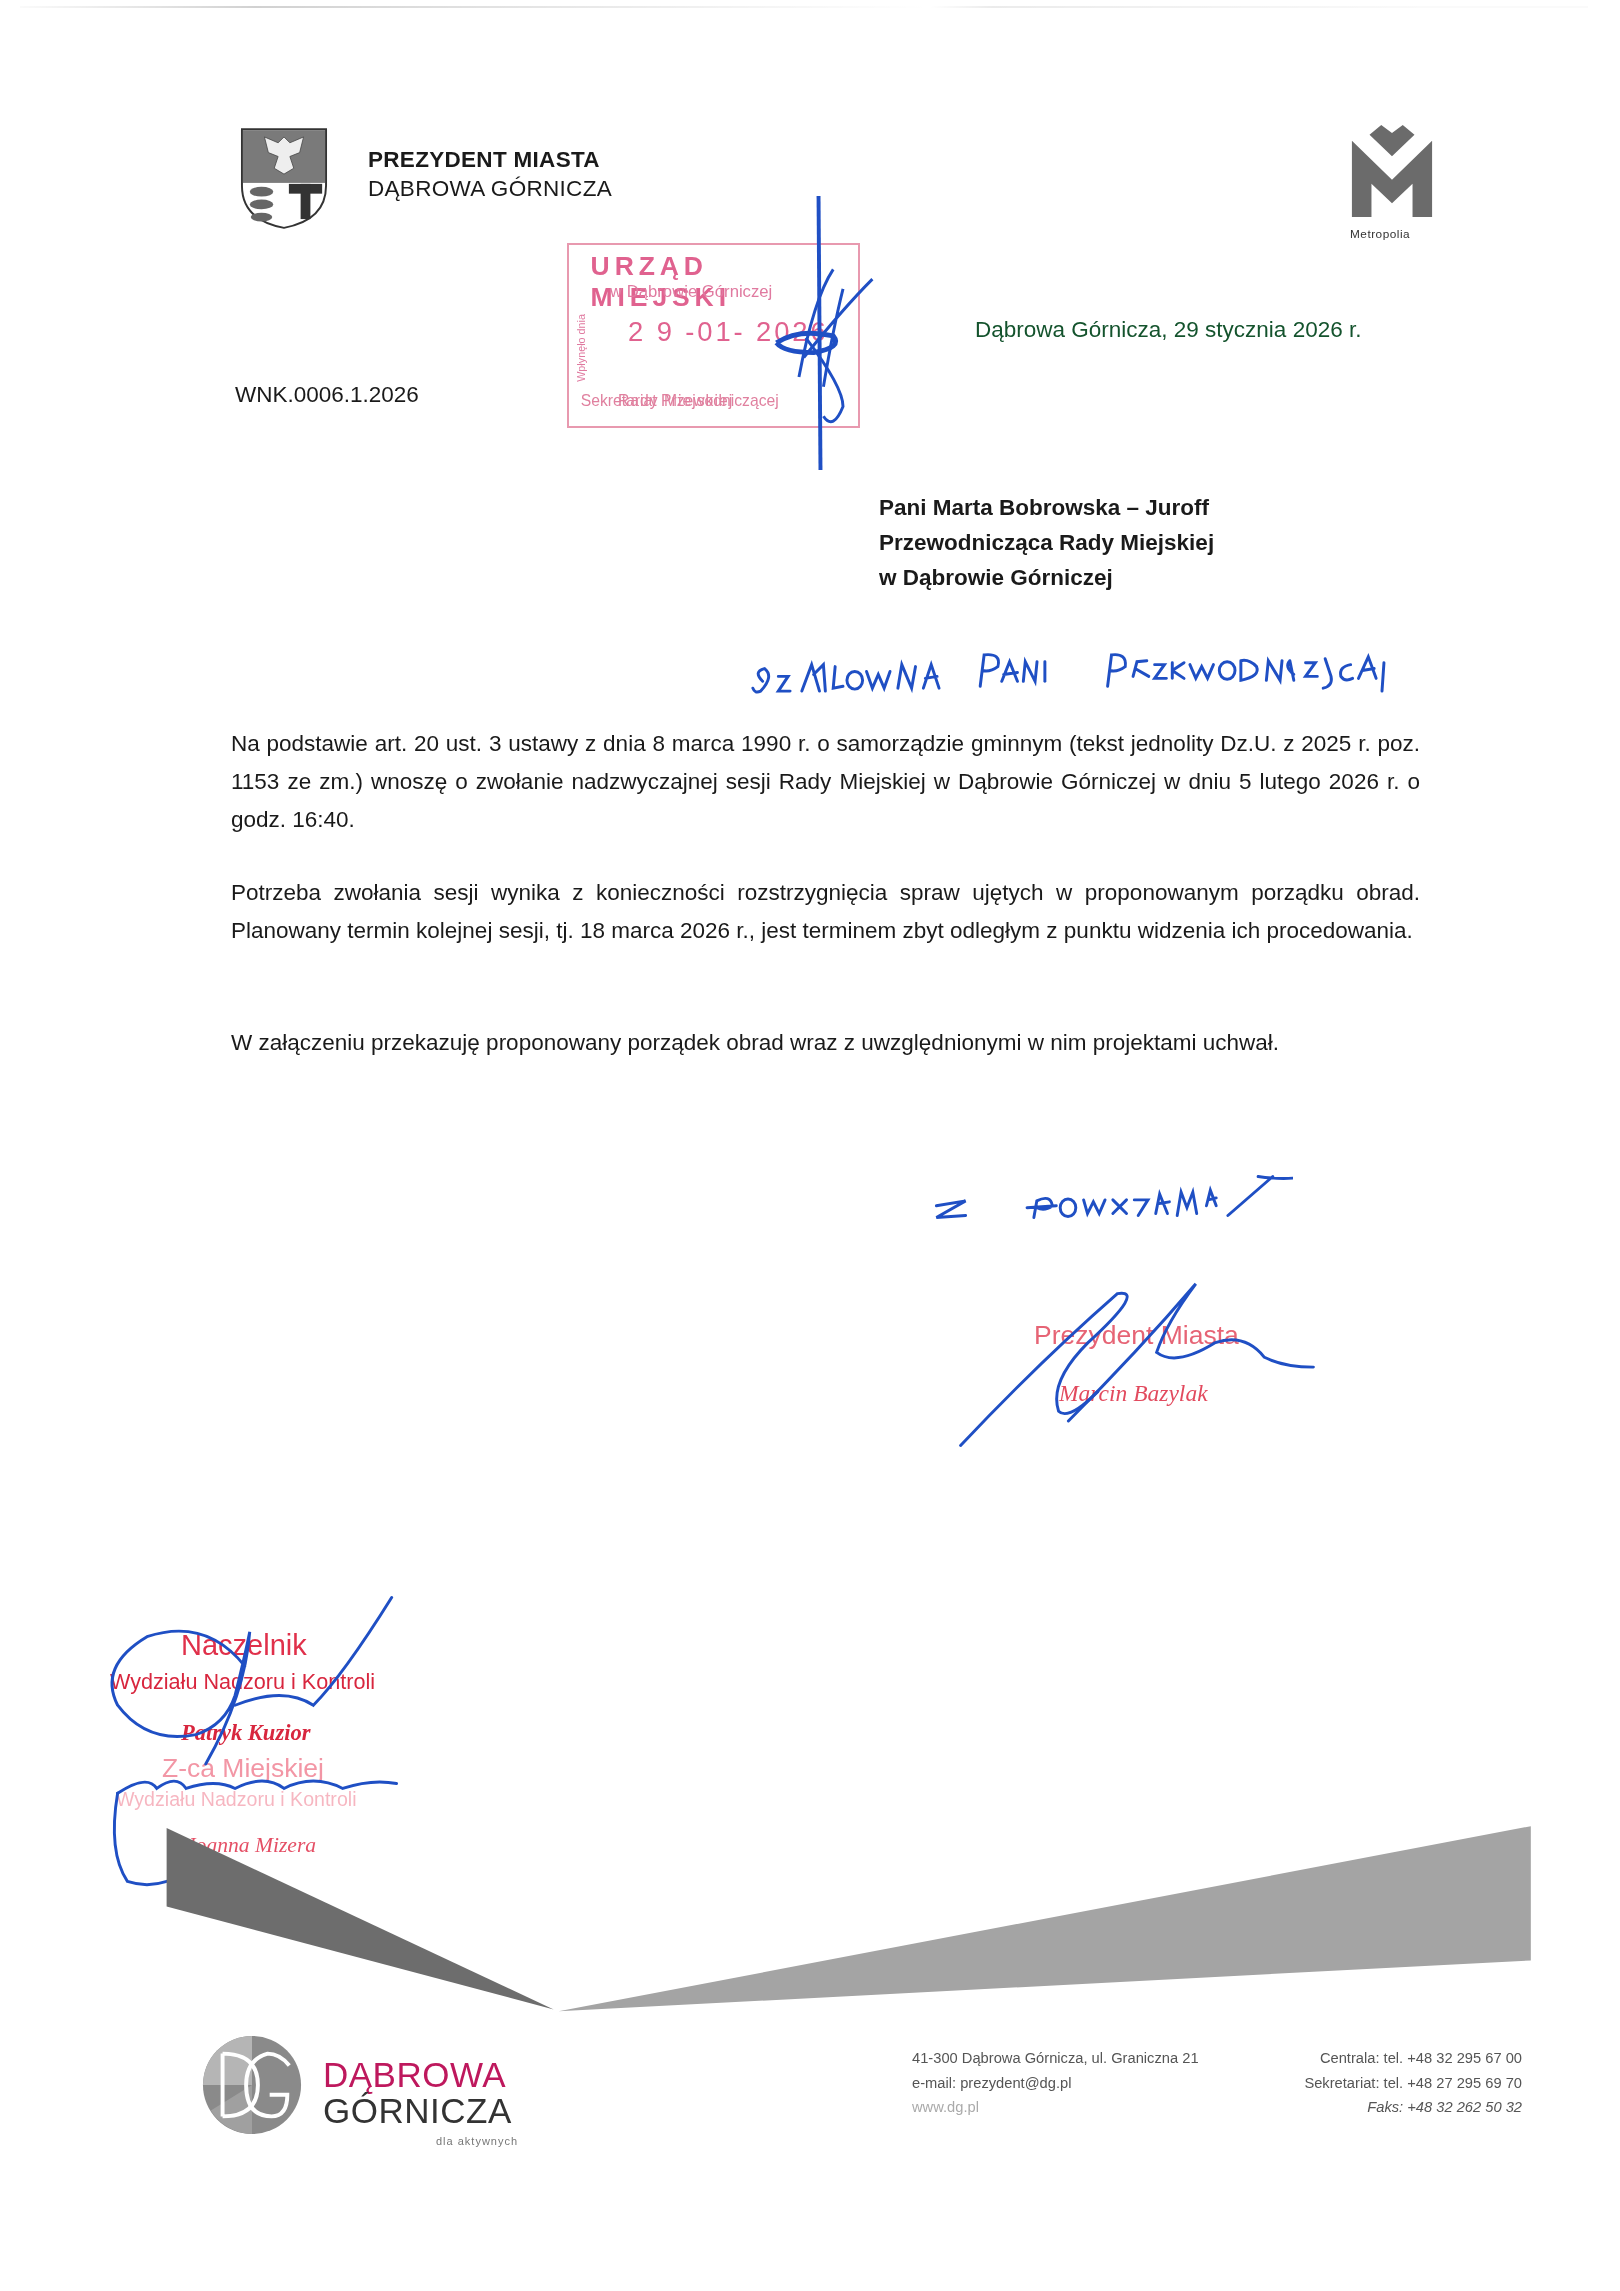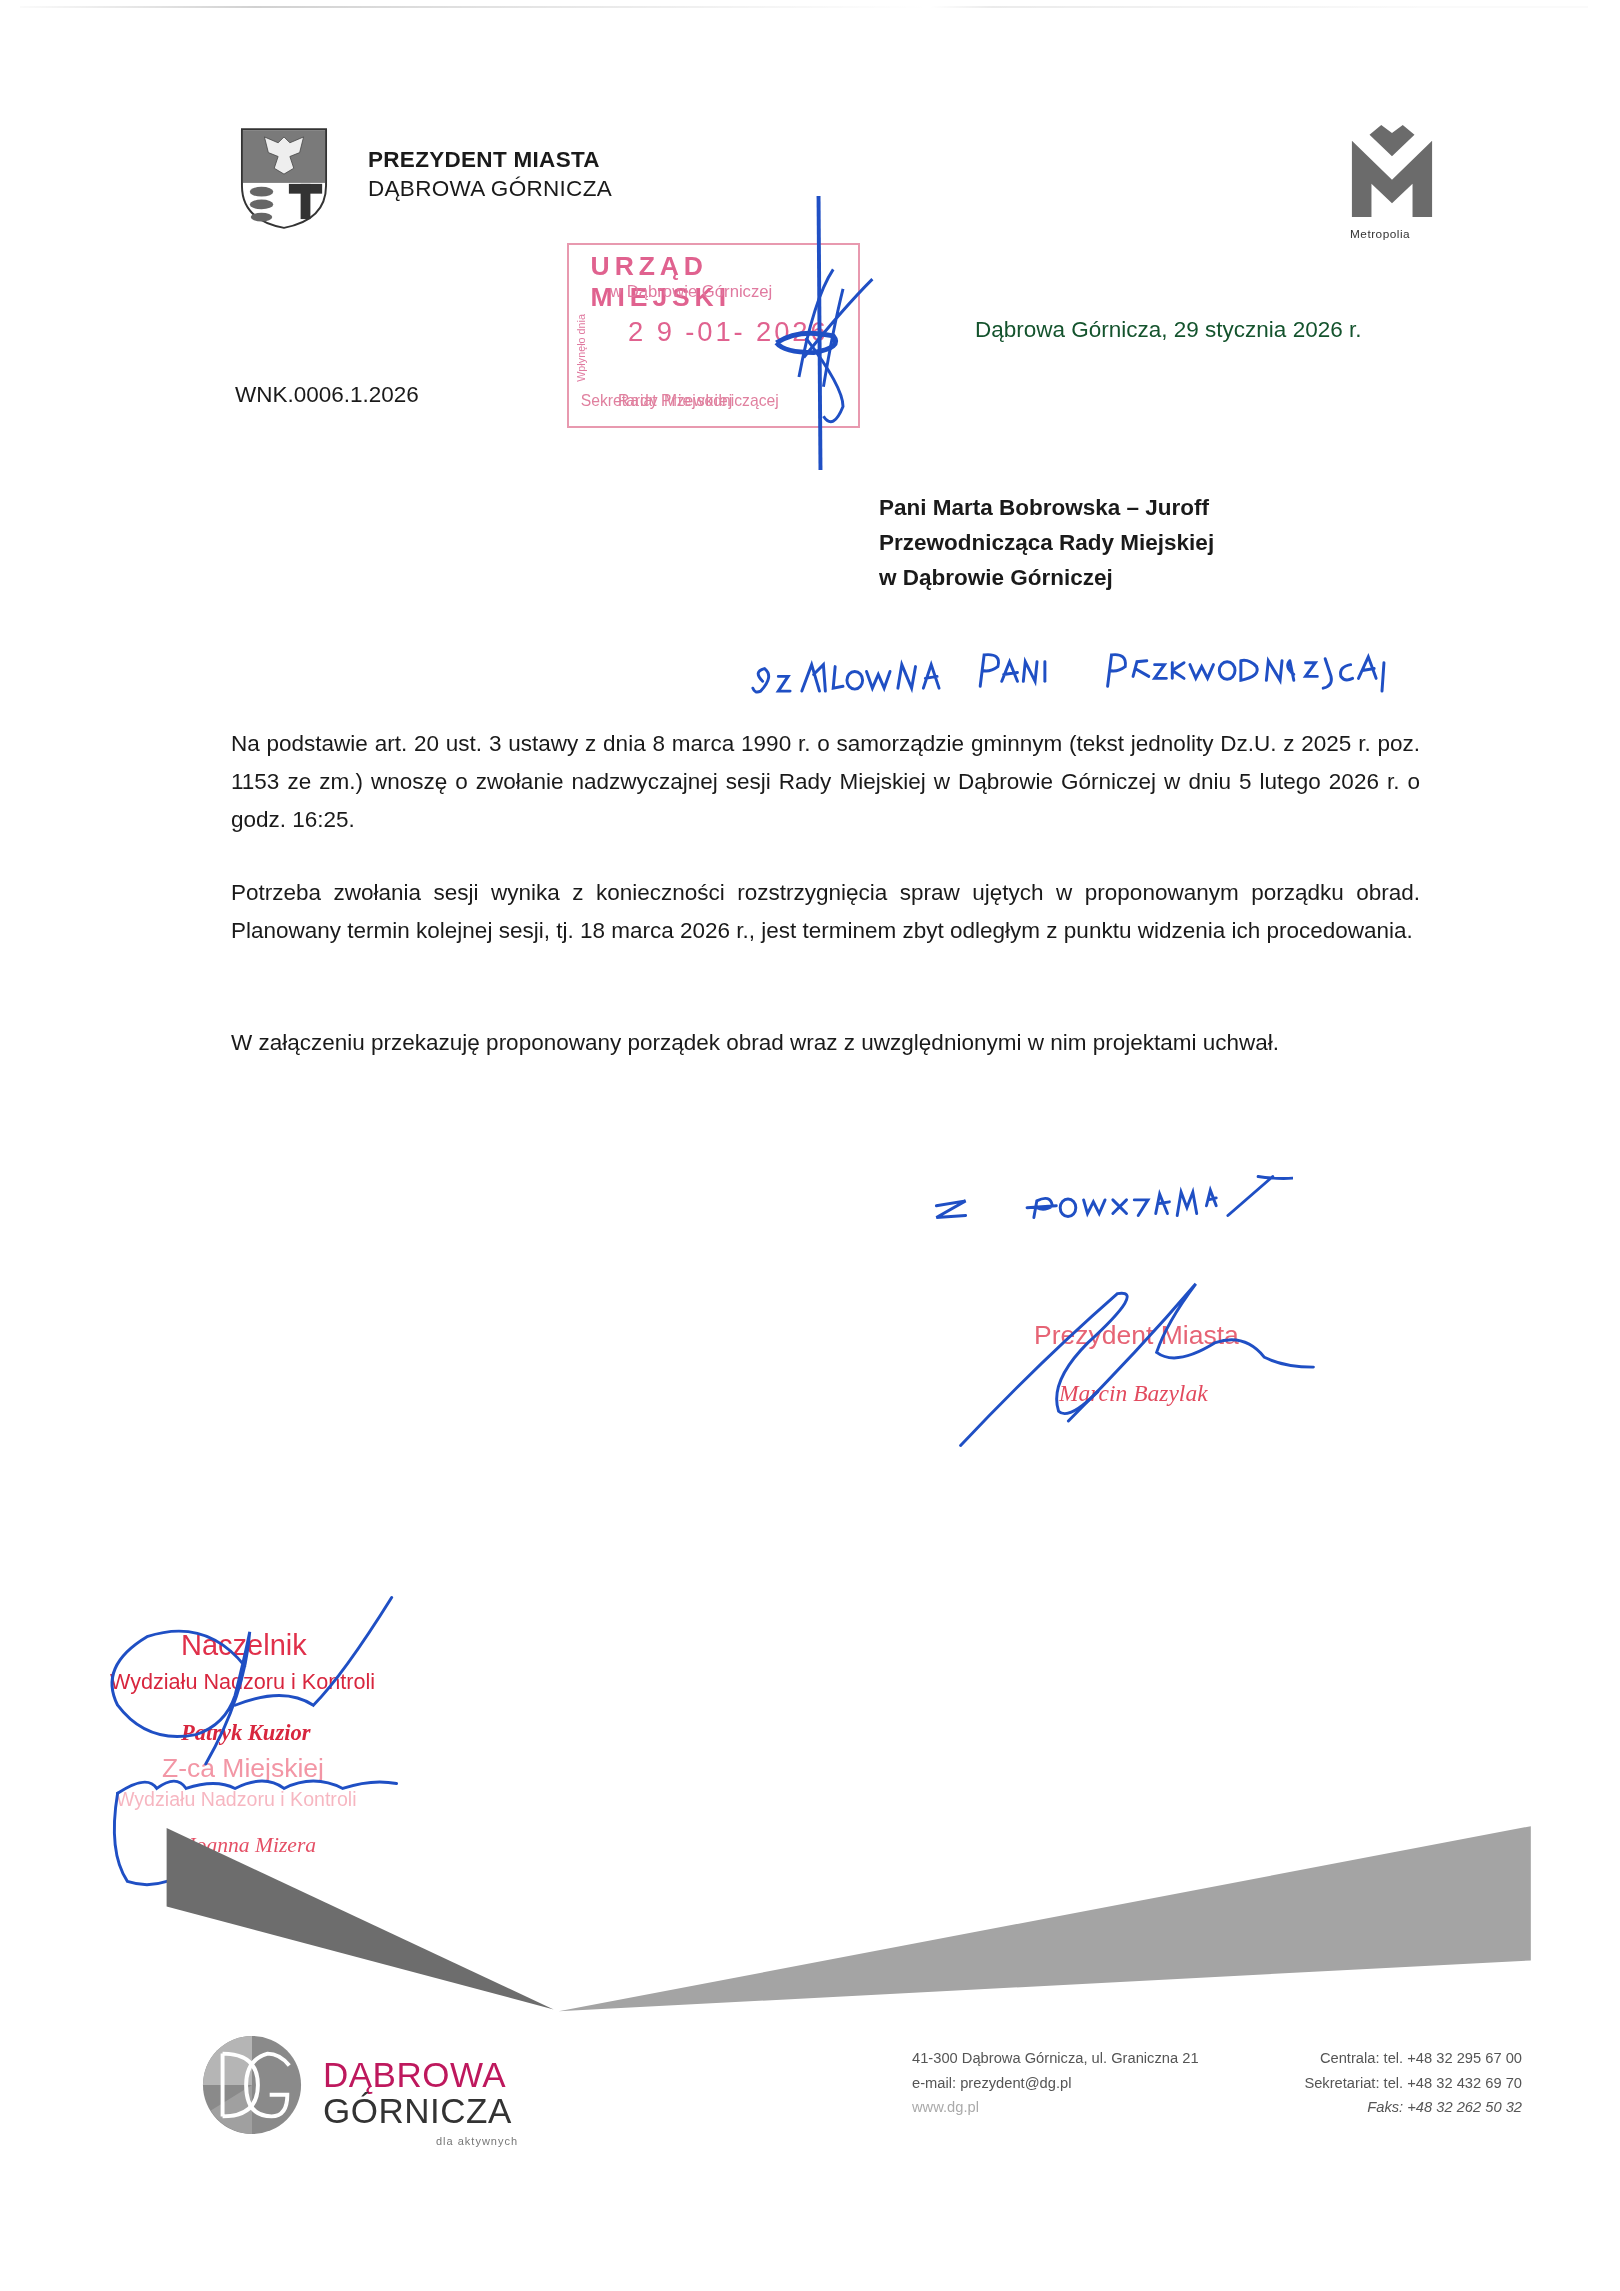--- a/index.html
+++ b/index.html
@@ -146,21 +146,21 @@
     <path d="M532 44 L534 24 L546 44 L548 24"></path>
     <path d="M560 38 Q550 30 556 24 M556 24 L560 44"></path>
     <path d="M572 26 L582 26 L572 40 L584 40"></path>
     <path d="M592 22 L598 40 Q600 50 590 52"></path>
     <path d="M618 28 Q606 30 608 40 Q612 46 620 42"></path>
     <path d="M626 42 L636 20 L644 42 M630 34 L642 32"></path>
     <path d="M652 26 L650 55"></path>
   </g>
 </svg>
 
-<div class="abs body p1">Na podstawie art. 20 ust. 3 ustawy z dnia 8 marca 1990 r. o samorządzie gminnym (tekst jednolity Dz.U. z 2025 r. poz. 1153 ze zm.) wnoszę o zwołanie nadzwyczajnej sesji Rady Miejskiej w Dąbrowie Górniczej w dniu 5 lutego 2026 r. o godz. 16:25.</div>
+<div class="abs body p1">Na podstawie art. 20 ust. 3 ustawy z dnia 8 marca 1990 r. o samorządzie gminnym (tekst jednolity Dz.U. z 2025 r. poz. 1153 ze zm.) wnoszę o zwołanie nadzwyczajnej sesji Rady Miejskiej w Dąbrowie Górniczej w dniu 5 lutego 2026 r. o godz. 16:40.</div>
 <div class="abs body p2">Potrzeba zwołania sesji wynika z konieczności rozstrzygnięcia spraw ujętych w proponowanym porządku obrad. Planowany termin kolejnej sesji, tj. 18 marca 2026 r., jest terminem zbyt odległym z punktu widzenia ich procedowania.</div>
 <div class="abs body p3">W załączeniu przekazuję proponowany porządek obrad wraz z uwzględnionymi w nim projektami uchwał.</div>
 
 <svg class="abs closing-hand" viewBox="0 0 380 80">
   <title>Z poważaniem</title>
   <g stroke="#1f4fc4" stroke-width="3" fill="none" stroke-linecap="round">
     <path d="M15 50 L45 45 L15 62 L45 60"></path>
     <path d="M115 62 L118 45 Q132 38 134 50 Q126 56 118 52 M108 52 L138 50"></path>
     <ellipse cx="150" cy="52" rx="8" ry="9"></ellipse>
     <path d="M166 44 L170 58 L176 46 L182 58 L188 44"></path>
@@ -210,15 +210,15 @@
   <path d="M90 32 Q80 20 68 20 Q46 26 46 52 Q46 84 72 84 Q88 84 88 62 H70" stroke="#fff" stroke-width="4" fill="none"></path>
 </svg>
 <div class="abs dg-name1">DĄBROWA</div>
 <div class="abs dg-name2">GÓRNICZA</div>
 <div class="abs dg-tag">dla aktywnych</div>
 
 <div class="abs ft ft-addr">41-300 Dąbrowa Górnicza, ul. Graniczna 21</div>
 <div class="abs ft ft-mail">e-mail: prezydent@dg.pl</div>
 <div class="abs ft ft-www">www.dg.pl</div>
 <div class="abs ft ft-r1">Centrala: tel. +48 32 295 67 00</div>
-<div class="abs ft ft-r2">Sekretariat: tel. +48 32 432 69 70</div>
+<div class="abs ft ft-r2">Sekretariat: tel. +48 27 295 69 70</div>
 <div class="abs ft ft-r3">Faks: +48 32 262 50 32</div>
 
 
 </body></html>

